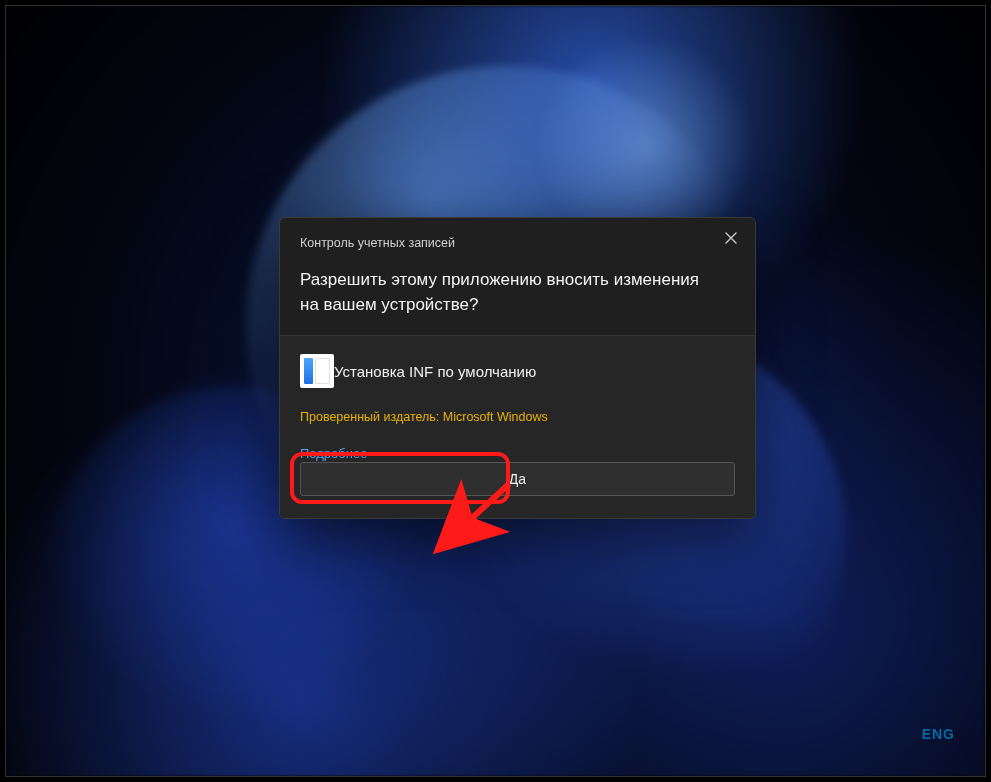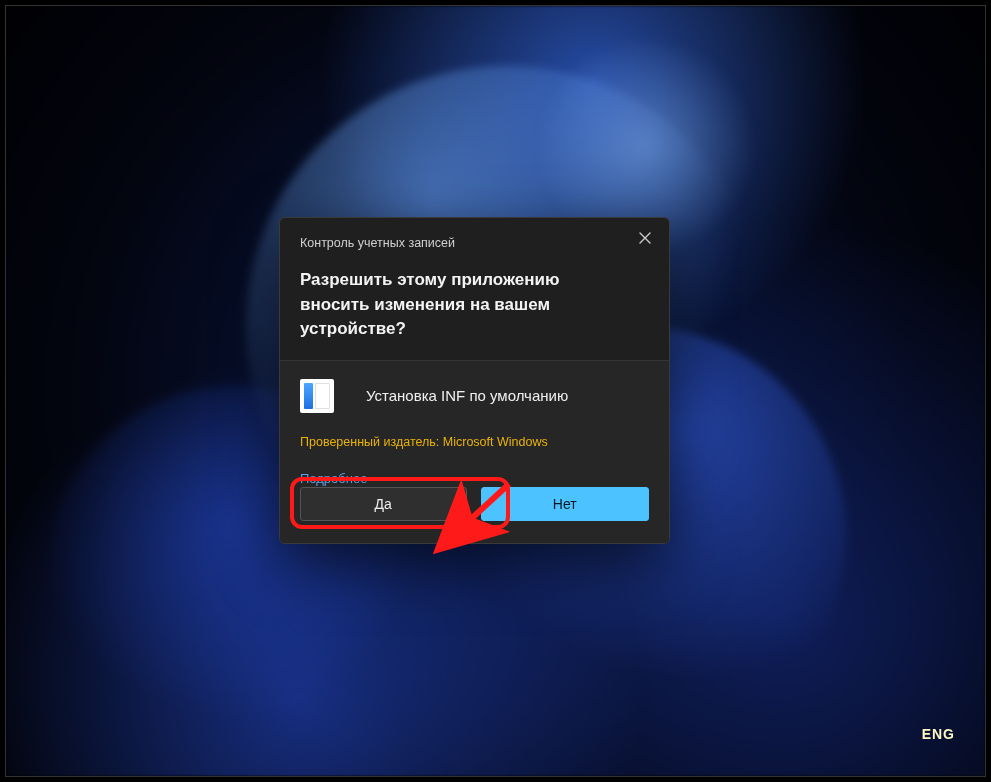--- a/index.html
+++ b/index.html
@@ -43,31 +43,31 @@
         background: radial-gradient(circle at 40% 40%, rgba(40,80,220,0.45), rgba(10,20,60,0) 60%);
         transform: rotate(40deg); }
   .b4 { width:240px; height:240px; left:520px; top:20px;
         background: radial-gradient(circle at 50% 50%, rgba(140,190,255,0.45), rgba(10,20,60,0) 65%);
   }
 
   .lang-indicator {
     position: absolute;
     right: 30px;
     bottom: 34px;
-    color: #fef9c3;
+    color: #0369a1;
     font-weight: 600;
     font-size: 14px;
     letter-spacing: 1px;
   }
 
   .dialog {
     position: absolute;
     left: 273px;
     top: 211px;
-    width: 391px;
+    width: 477px;
     background: #1f1f1f;
     border: 1px solid #3a3a3a;
     border-radius: 6px;
     box-shadow: 0 20px 60px rgba(0,0,0,0.6);
     color: #e8e8e8;
   }
   .dlg-header {
     padding: 16px 20px 18px 20px;
     position: relative;
     border-bottom: 1px solid #343434;
@@ -84,33 +84,33 @@
   .dlg-title {
     font-size: 12.5px;
     color: #d0d0d0;
     margin-bottom: 18px;
     margin-top: 2px;
   }
   .dlg-question {
     font-size: 17px;
     line-height: 1.45;
     color: #f3f3f3;
-    font-weight: 700;
+    font-weight: 400;
     padding-right: 30px;
   }
   .dlg-body {
     padding: 18px 20px 22px 20px;
     background: #262626;
     border-bottom-left-radius: 6px;
     border-bottom-right-radius: 6px;
   }
   .app-row {
     display: flex;
     align-items: center;
-    gap: 32px;
+    gap: 0;
     margin-bottom: 22px;
   }
   .app-icon {
     width: 34px; height: 34px;
     position: relative;
     flex-shrink: 0;
   }
   .app-icon-bg {
     position: absolute; inset: 0;
     background: #fff;
@@ -226,21 +226,20 @@
         <div class="app-name">Установка INF по умолчанию</div>
       </div>
       <div class="publisher">Проверенный издатель: Microsoft Windows</div>
       <div class="details-link">Подробнее</div>
 
       <div class="button-row">
         <div class="btn-wrap">
           <div class="dlg-btn btn-yes">Да</div>
           <div class="highlight-box"></div>
         </div>
-        <div class="dlg-btn btn-no">Нет</div>
       </div>
     </div>
   </div>
 
   <div class="arrow" style="left:418px; top:468px;">
     <svg width="120" height="100">
       <defs>
         <marker id="ah" markerWidth="12" markerHeight="12" refX="9" refY="6" orient="auto">
           <path d="M0,0 L12,6 L0,12 L3,6 Z" fill="#ff1a1a"></path>
         </marker>

